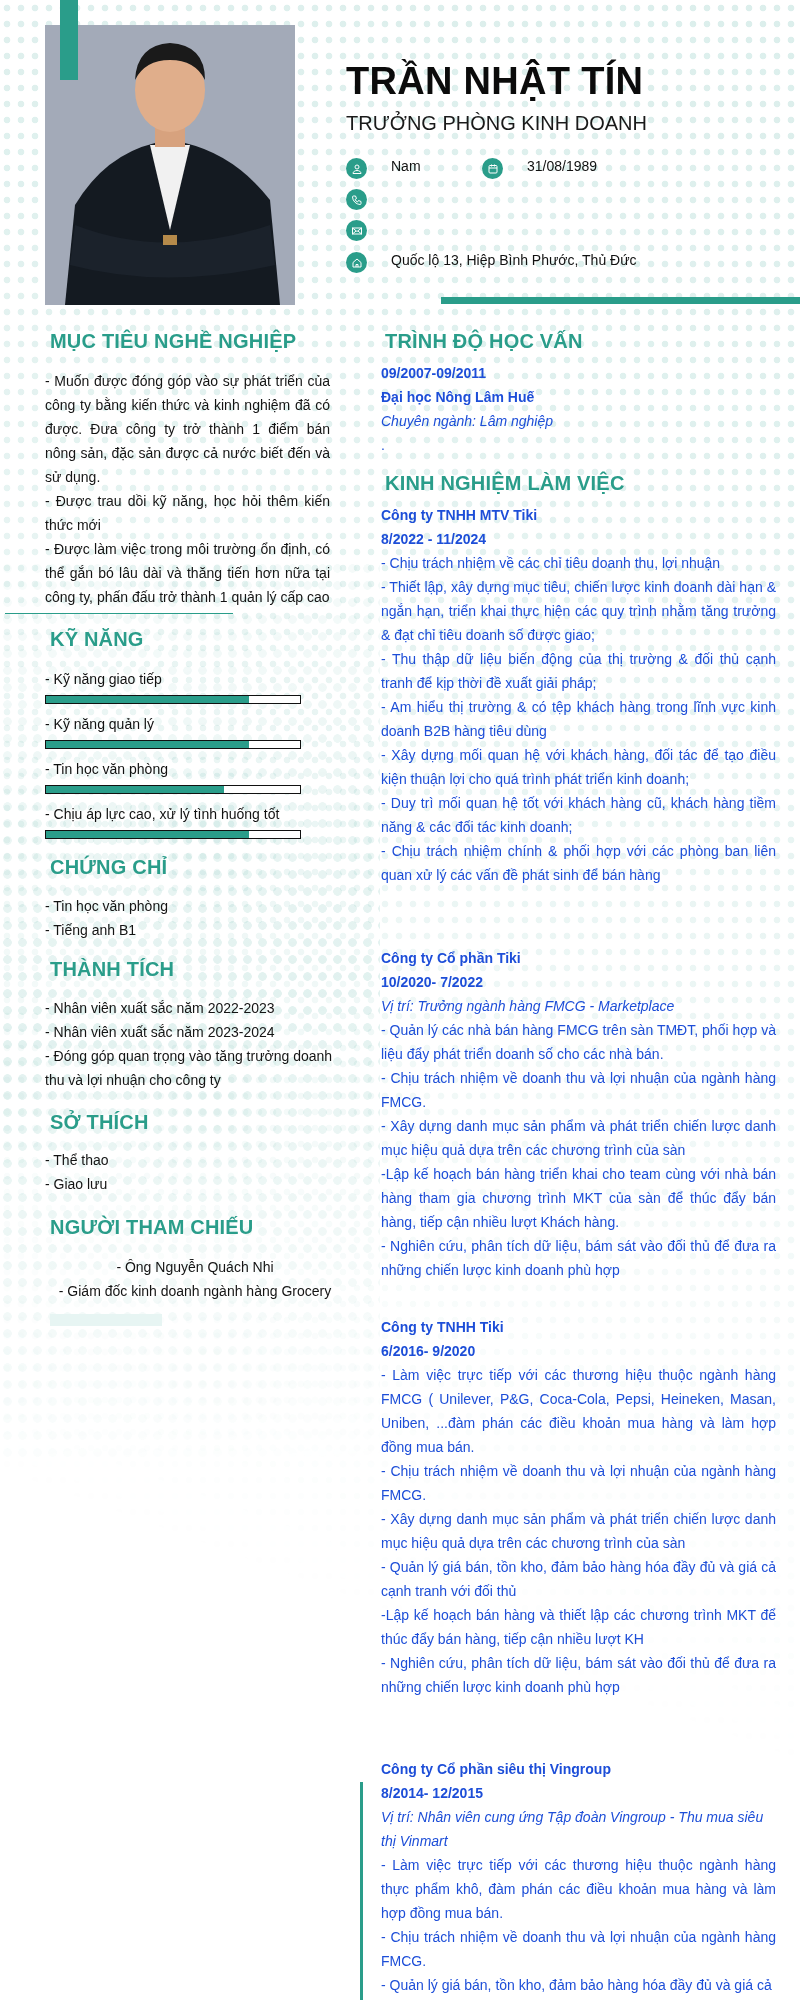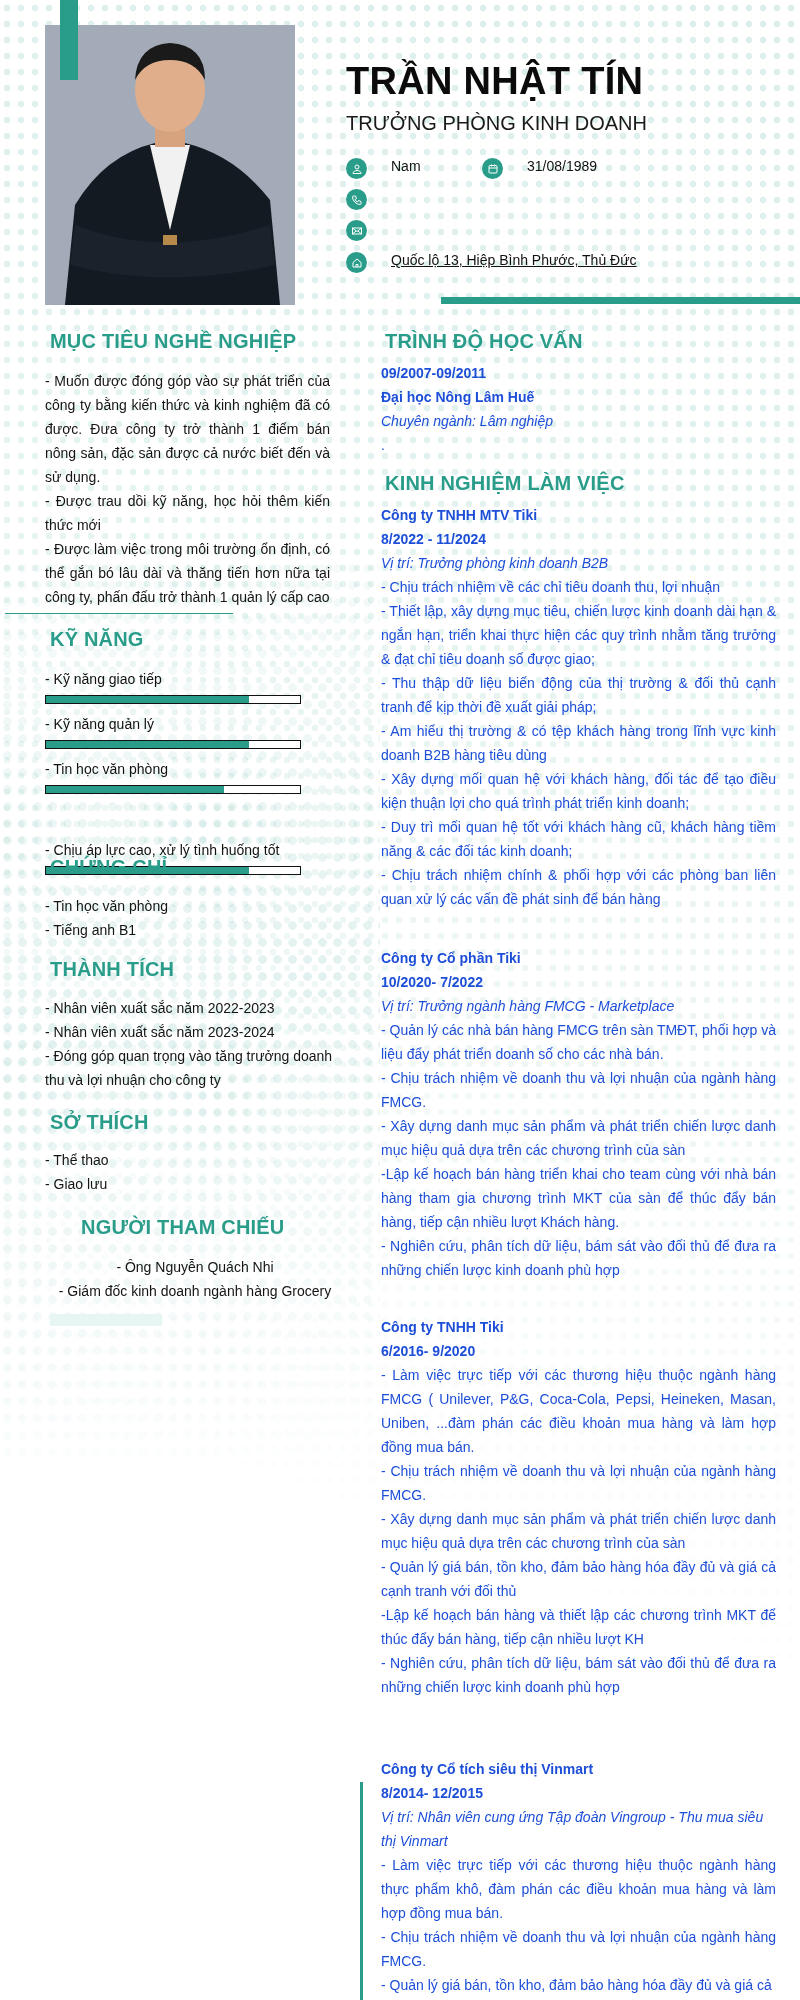--- a/index.html
+++ b/index.html
@@ -111,21 +111,21 @@
 </div>
 <div class="contact-row" style="left:346px; top:220px;">
   <span class="c-icon">
     <svg viewBox="0 0 24 24" fill="none" stroke="#fff" stroke-width="2">
         <rect x="3" y="6" width="18" height="12"></rect>
         <path d="M3 6l9 7 9-7M3 18l7-6M21 18l-7-6"></path>
       </svg>
   </span>
   <span style="margin-left:24px;"></span>
 </div>
-<div class="contact-row" style="left:346px; top:252px;text-decoration:underline;">
+<div class="contact-row" style="left:346px; top:252px;">
   <span class="c-icon">
     <svg viewBox="0 0 24 24" fill="none" stroke="#fff" stroke-width="2">
         <path d="M4 11l8-7 8 7v9H4z"></path>
         <path d="M10 20v-5h4v5"></path>
       </svg>
   </span>
   <span style="margin-left:24px;">Quốc lộ 13, Hiệp Bình Phước, Thủ Đức</span>
 </div>
 
 <div class="layer header-bar"></div>
@@ -151,21 +151,21 @@
   <div class="skill-bar">
       <div class="skill-fill" style="width:80%;"></div>
     </div>
 </div>
 <div class="skill" style="top:759px;">
   <div class="skill-label">- Tin học văn phòng</div>
   <div class="skill-bar">
       <div class="skill-fill" style="width:70%;"></div>
     </div>
 </div>
-<div class="skill" style="top:804px;margin-top:36px;">
+<div class="skill" style="top:804px;">
   <div class="skill-label">- Chịu áp lực cao, xử lý tình huống tốt</div>
   <div class="skill-bar">
       <div class="skill-fill" style="width:80%;"></div>
     </div>
 </div>
 
 <div class="sec-title" style="left:50px; top:856px;">CHỨNG CHỈ</div>
 <div class="body-text" style="left:45px; top:894px; width:285px;">
   <span class="line">- Tin học văn phòng</span>
   <span class="line">- Tiếng anh B1</span>
@@ -177,41 +177,40 @@
   <span class="line">- Nhân viên xuất sắc năm 2023-2024</span>
   <span class="line">- Đóng góp quan trọng vào tăng trưởng doanh thu và lợi nhuận cho công ty</span>
 </div>
 
 <div class="sec-title" style="left:50px; top:1111px;">SỞ THÍCH</div>
 <div class="body-text" style="left:45px; top:1148px; width:285px;">
   <span class="line">- Thể thao</span>
   <span class="line">- Giao lưu</span>
 </div>
 
-<div class="sec-title" style="left:50px; top:1216px;margin-left:31px;">NGƯỜI THAM CHIẾU</div>
+<div class="sec-title" style="left:50px; top:1216px;">NGƯỜI THAM CHIẾU</div>
 <div class="body-text" style="left:45px; top:1255px; width:300px; text-align:center;">
   <span class="line">- Ông Nguyễn Quách Nhi</span>
   <span class="line">- Giám đốc kinh doanh ngành hàng Grocery</span>
 </div>
 <div class="layer ref-blank"></div>
 
 <div class="sec-title" style="left:385px; top:330px;">TRÌNH ĐỘ HỌC VẤN</div>
 <div class="exp" style="top:361px;">
   <span class="bold">09/2007-09/2011</span>
   <span class="bold">Đại học Nông Lâm Huế</span>
   <span class="ital">Chuyên ngành: Lâm nghiệp</span>
   <span class="p">.</span>
 </div>
 
 <div class="sec-title" style="left:385px; top:472px;">KINH NGHIỆM LÀM VIỆC</div>
 
 <div class="exp" style="top:503px;">
   <span class="bold">Công ty TNHH MTV Tiki</span>
   <span class="bold">8/2022 - 11/2024</span>
-  <span class="ital">Vị trí: Trưởng phòng kinh doanh B2B</span>
   <span class="p">- Chịu trách nhiệm về các chỉ tiêu doanh thu, lợi nhuận</span>
   <span class="p">- Thiết lập, xây dựng mục tiêu, chiến lược kinh doanh dài hạn &amp; ngắn hạn, triển khai thực hiện các quy trình nhằm tăng trưởng &amp; đạt chỉ tiêu doanh số được giao;</span>
   <span class="p">- Thu thập dữ liệu biến động của thị trường &amp; đối thủ cạnh tranh để kịp thời đề xuất giải pháp;</span>
   <span class="p">- Am hiểu thị trường &amp; có tệp khách hàng trong lĩnh vực kinh doanh B2B hàng tiêu dùng</span>
   <span class="p">- Xây dựng mối quan hệ với khách hàng, đối tác để tạo điều kiện thuận lợi cho quá trình phát triển kinh doanh;</span>
   <span class="p">- Duy trì mối quan hệ tốt với khách hàng cũ, khách hàng tiềm năng &amp; các đối tác kinh doanh;</span>
   <span class="p">- Chịu trách nhiệm chính &amp; phối hợp với các phòng ban liên quan xử lý các vấn đề phát sinh để bán hàng</span>
 </div>
 
 <div class="exp" style="top:946px;">
@@ -230,21 +229,21 @@
   <span class="bold">6/2016- 9/2020</span>
   <span class="p">- Làm việc trực tiếp với các thương hiệu thuộc ngành hàng FMCG ( Unilever, P&amp;G, Coca-Cola, Pepsi, Heineken, Masan, Uniben, ...đàm phán các điều khoản mua hàng và làm hợp đồng mua bán.</span>
   <span class="p">- Chịu trách nhiệm về doanh thu và lợi nhuận của ngành hàng FMCG.</span>
   <span class="p">- Xây dựng danh mục sản phẩm và phát triển chiến lược danh mục hiệu quả dựa trên các chương trình của sàn</span>
   <span class="p">- Quản lý giá bán, tồn kho, đảm bảo hàng hóa đầy đủ và giá cả cạnh tranh với đối thủ</span>
   <span class="p">-Lập kế hoạch bán hàng và thiết lập các chương trình MKT để thúc đẩy bán hàng, tiếp cận nhiều lượt KH</span>
   <span class="p">- Nghiên cứu, phân tích dữ liệu, bám sát vào đối thủ để đưa ra những chiến lược kinh doanh phù hợp</span>
 </div>
 
 <div class="exp" style="top:1757px;">
-  <span class="bold">Công ty Cổ tích siêu thị Vinmart</span>
+  <span class="bold">Công ty Cổ phần siêu thị Vingroup</span>
   <span class="bold">8/2014- 12/2015</span>
   <span class="ital">Vị trí: Nhân viên cung ứng Tập đoàn Vingroup - Thu mua siêu thị Vinmart</span>
   <span class="p">- Làm việc trực tiếp với các thương hiệu thuộc ngành hàng thực phẩm khô, đàm phán các điều khoản mua hàng và làm hợp đồng mua bán.</span>
   <span class="p">- Chịu trách nhiệm về doanh thu và lợi nhuận của ngành hàng FMCG.</span>
   <span class="p">- Quản lý giá bán, tồn kho, đảm bảo hàng hóa đầy đủ và giá cả</span>
 </div>
 
 <div class="layer bottom-bar"></div>
 
 </body></html>

